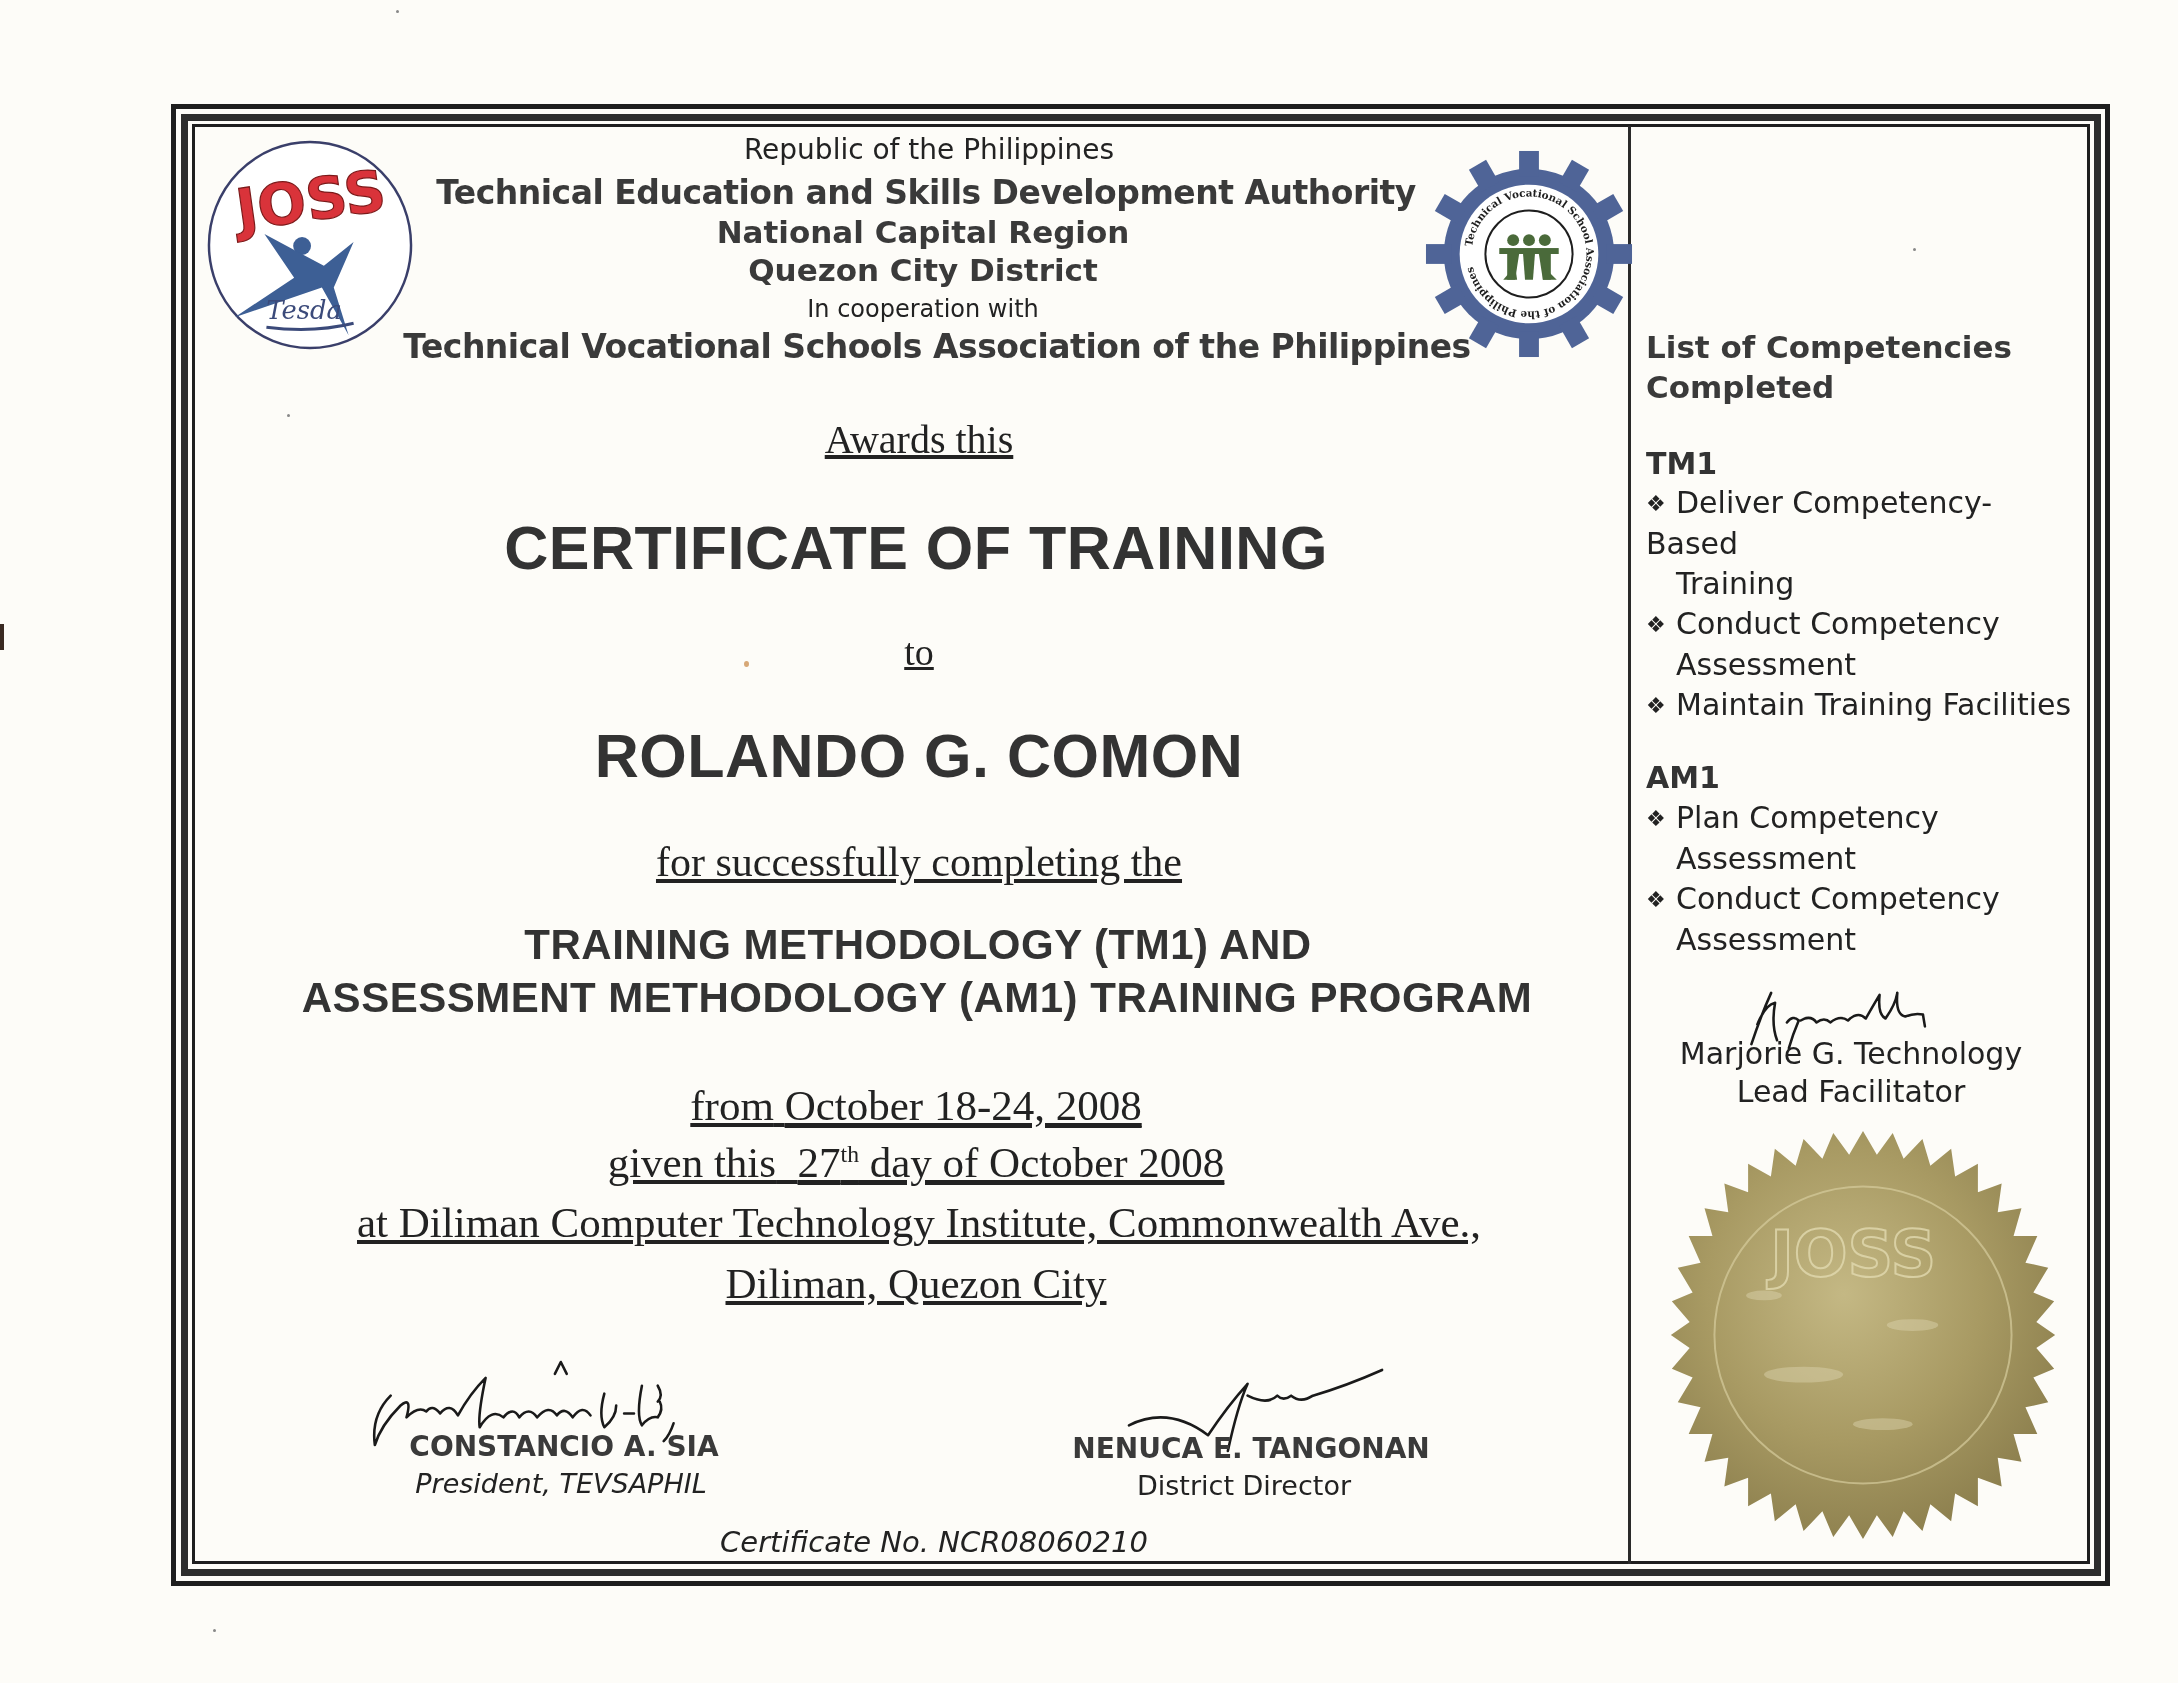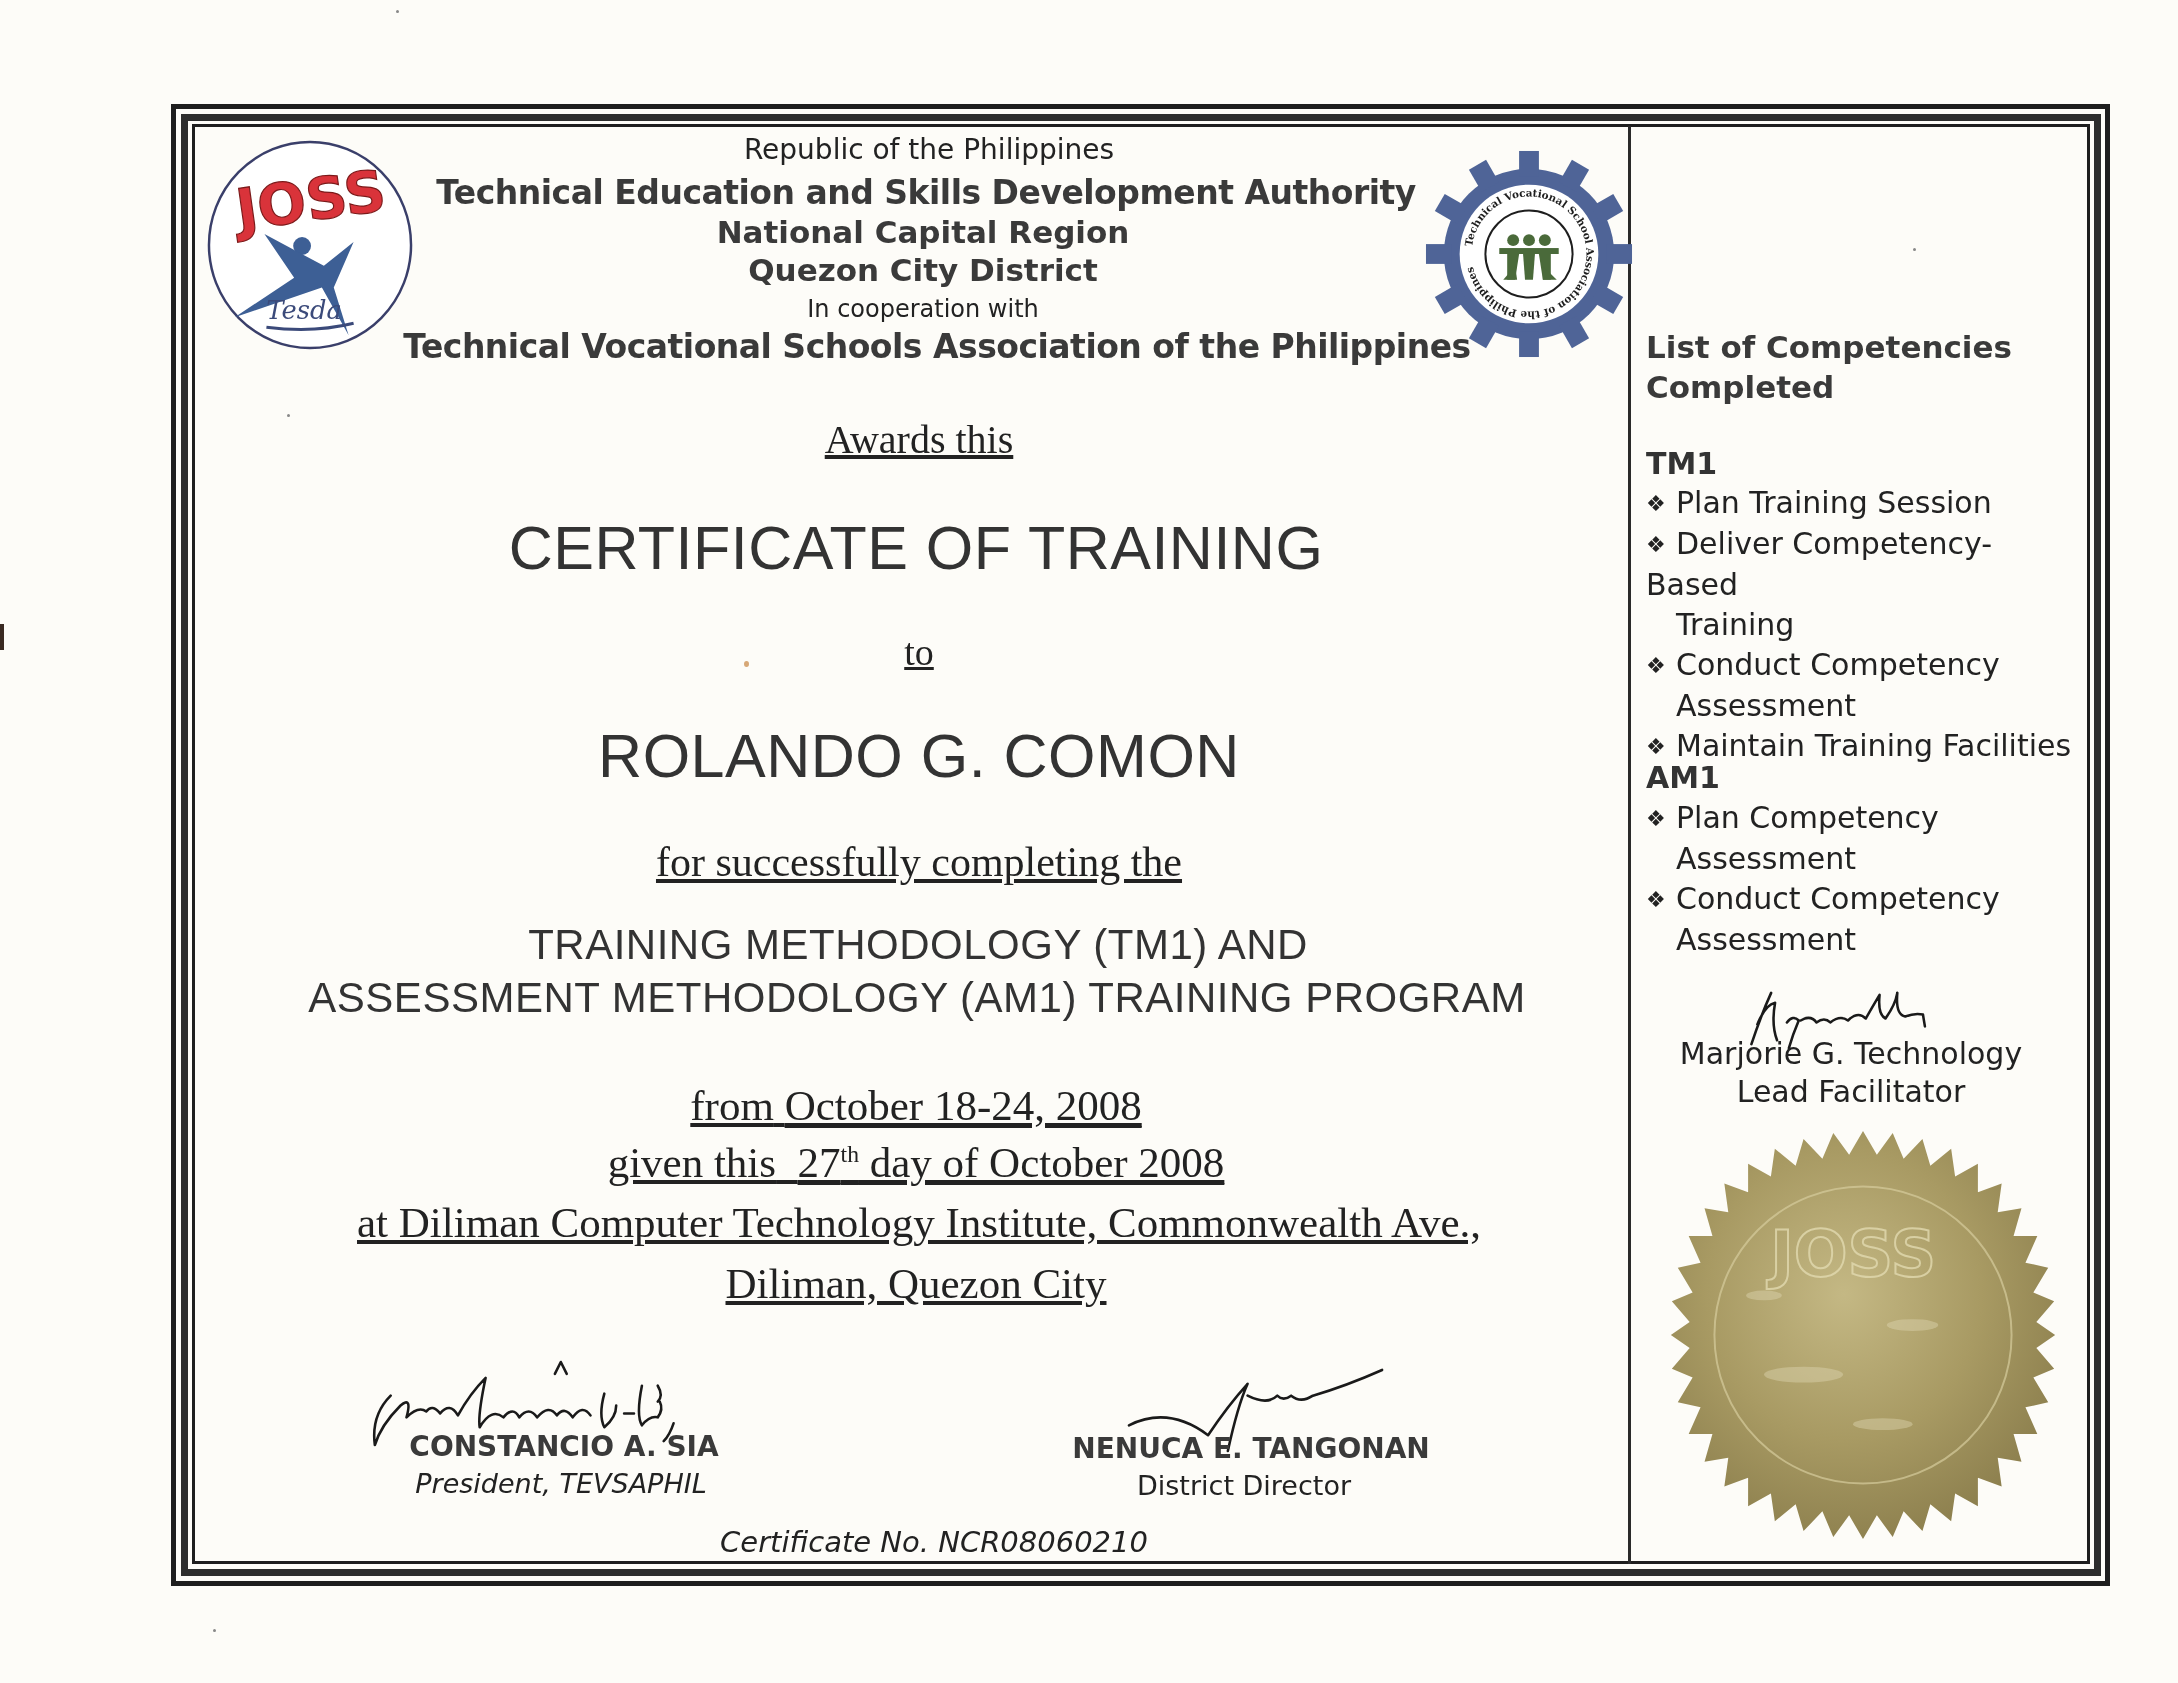--- a/index.html
+++ b/index.html
@@ -13,21 +13,21 @@
   .center-text { position:absolute; text-align:left; white-space:nowrap; transform:translateX(-50%); }
   
   .border-outer { left:171px; top:104px; width:1939px; height:1482px; border:5px solid #1e1e1e; box-sizing:border-box; }
   .border-mid   { left:181px; top:114px; width:1920px; height:1462px; border:7px solid #2d2d2d; box-sizing:border-box; }
   .border-inner { left:192px; top:124px; width:1898px; height:1440px; border:3px solid #1e1e1e; box-sizing:border-box; }
   .divider { left:1628px; top:126px; width:3px; height:1438px; background:#2a2a2a; }
 
   .sans-b { font-family:"DejaVu Sans", sans-serif; font-weight:bold; color:#3a3a3a; }
   .sans   { font-family:"DejaVu Sans", sans-serif; color:#222; }
   .serif  { font-family:"Liberation Serif", serif; color:#222;text-decoration:underline; }
-  .arial-b{ font-family:"Liberation Sans", sans-serif; font-weight:normal; color:#333; letter-spacing:0.5px; }
+  .arial-b{ font-family:"Liberation Sans", sans-serif; font-weight:bold; color:#333; letter-spacing:0.5px; }
 
   .h-republic { top:133px; font-size:28px; }
   .h-tesda    { top:173px; font-size:33px; letter-spacing:-0.5px; }
   .h-ncr      { top:214px; font-size:31px; }
   .h-qc       { top:252px; font-size:31px; }
   .h-coop     { top:295px; font-size:24px; }
   .h-tvsap    { top:327px; font-size:33px; letter-spacing:-0.5px; }
 
   .awards  { top:416px; font-size:40px; }
   .title   { top:513px; font-size:61px; }
@@ -168,21 +168,20 @@
 
 <div class="center-text sans certno" style="left:934px;">Certificate No. NCR08060210</div>
 
 <div class="abs rc sans-b rc-head">
   <div>List of Competencies</div>
   <div>Completed</div>
 </div>
 
 <div class="abs rc rc-sec" style="top:446px;">TM1</div>
 <div class="abs rc" style="top:483px;">
-  <div class="rc-item sans"><span class="bullet">❖</span><span>Plan Training Session</span></div>
   <div class="rc-item sans"><span class="bullet">❖</span><span>Deliver Competency-Based</span><span class="cont">Training</span></div>
   <div class="rc-item sans"><span class="bullet">❖</span><span>Conduct Competency</span><span class="cont">Assessment</span></div>
   <div class="rc-item sans"><span class="bullet">❖</span><span>Maintain Training Facilities</span></div>
 </div>
 
 <div class="abs rc rc-sec" style="top:760px;">AM1</div>
 <div class="abs rc" style="top:798px;">
   <div class="rc-item sans"><span class="bullet">❖</span><span>Plan Competency</span><span class="cont">Assessment</span></div>
   <div class="rc-item sans"><span class="bullet">❖</span><span>Conduct Competency</span><span class="cont">Assessment</span></div>
 </div>

